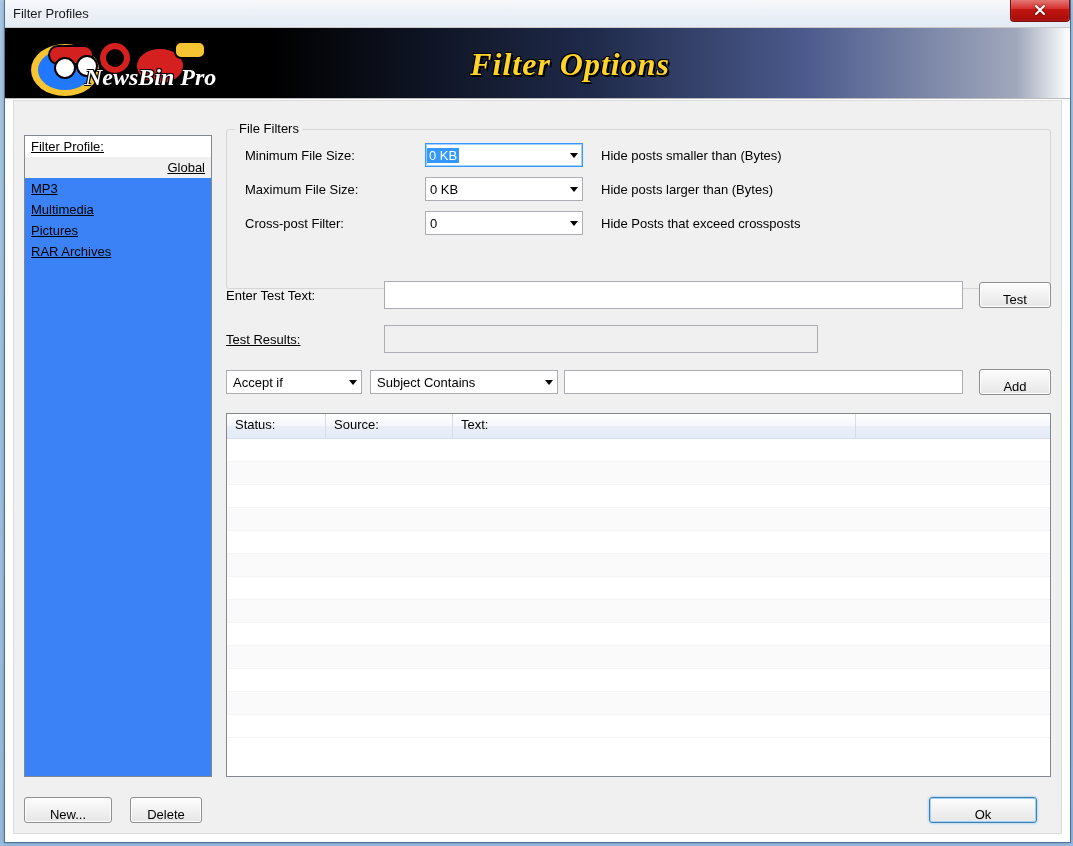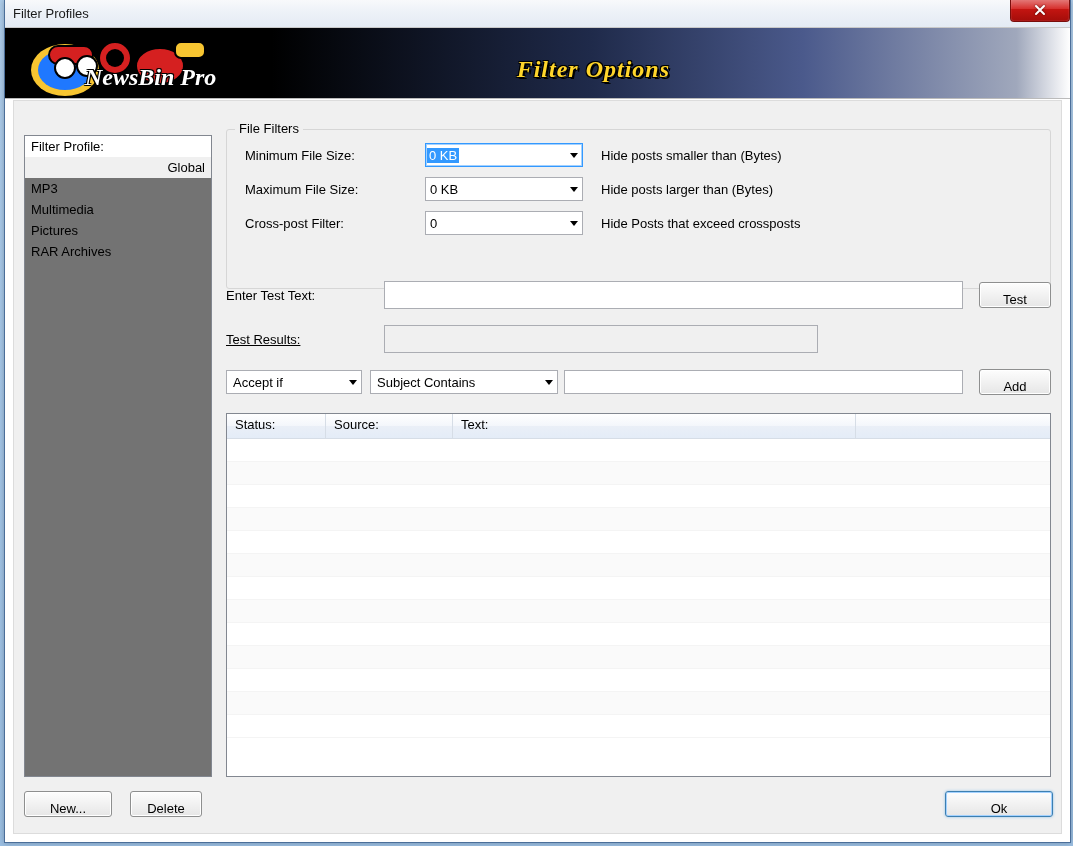--- a/index.html
+++ b/index.html
@@ -8,26 +8,26 @@
     border-top:none;box-shadow:0 0 6px rgba(0,0,0,.25);}
   .titlebar{position:relative;height:27px;background:linear-gradient(to bottom,#f8f9fb 0%,#eef2f8 40%,#e4ebf4 100%);
     border-bottom:1px solid #c9c9c9;padding-left:8px;line-height:27px;color:#1a1a1a;}
   .closebtn{position:absolute;right:0;top:-1px;width:58px;height:22px;background:linear-gradient(to bottom,#e57f7e 0%,#d62f2c 45%,#c31511 46%,#a40d0a 100%);
     border:1px solid #7a0e0c;border-top:none;border-bottom-left-radius:4px;border-bottom-right-radius:4px;
     box-shadow:inset 0 0 1px rgba(255,255,255,.6);display:flex;align-items:center;justify-content:center;}
   .closebtn svg{width:14px;height:12px;}
   .banner{height:70px;background:linear-gradient(to right,#000 0%,#000 25%,#1f2a4a 55%,#4b5a8c 75%,#a0a8bc 95%,#fff 100%);
     position:relative;overflow:hidden;border-bottom:1px solid #bbb;}
   .banner-left{position:absolute;left:0;top:0;height:70px;width:250px;}
-  .banner-title{position:absolute;right:400px;top:28px;font-family:"Comic Sans MS","Segoe Script",cursive;font-size:24px;font-weight:bold;font-style:italic;
+  .banner-title{position:absolute;right:400px;top:18px;font-family:"Comic Sans MS","Segoe Script",cursive;font-size:32px;font-weight:bold;font-style:italic;
     color:#ffd52b;text-shadow:2px 2px 0 #000,-1px -1px 0 #000,1px -1px 0 #000,-1px 1px 0 #000;letter-spacing:1px;}
   .brand{position:absolute;left:80px;top:36px;font-family:"Comic Sans MS",cursive;font-size:24px;font-weight:bold;font-style:italic;color:#fff;
     text-shadow:1px 1px 0 #000,-1px -1px 0 #000,1px -1px 0 #000,-1px 1px 0 #000;}
   .body{position:absolute;left:8px;right:8px;top:100px;bottom:8px;background:#f0f0f0;border:1px solid #dcdcdc;padding:10px;}
-  .sidebar{position:absolute;left:10px;top:34px;width:186px;bottom:56px;background:#737373;border:1px solid #828790;}
+  .sidebar{position:absolute;left:10px;top:34px;width:186px;bottom:56px;background:#3b82f6;border:1px solid #828790;text-decoration:underline;}
   .sidebar-hdr{padding:3px 6px;background:#fff;}
   .sidebar-item{padding:3px 6px;cursor:default;}
   .sidebar-item.sel{background:#f0f0f0;text-align:right;}
   .groupbox{position:absolute;left:212px;top:28px;right:10px;border:1px solid #d6d6d6;border-radius:3px;padding:8px 10px 10px 10px;background:#f0f0f0;}
   .group-legend{position:absolute;top:-9px;left:8px;background:#f0f0f0;padding:0 4px;color:#000;}
   .filerow{display:flex;align-items:center;height:34px;}
   .filerow .lbl{width:180px;padding-left:8px;}
   .filerow .combo{width:156px;}
   .filerow .hint{margin-left:18px;}
   .combo{position:relative;height:22px;background:#fff;border:1px solid #abadb3;display:flex;align-items:center;}
@@ -39,21 +39,21 @@
   .textfield{height:22px;background:#fff;border:1px solid #abadb3;padding:0 4px;font:inherit;outline:none;}
   .textfield.ro{background:#f0f0f0;}
   .btn{height:26px;min-width:70px;background:linear-gradient(to bottom,#fdfdfd,#e6e6e6);border:1px solid #8e8f8f;border-radius:3px;
     font:inherit;padding:9px 14px;cursor:default;box-shadow:inset 0 0 0 1px #fff;}
   .btn.primary{border:1px solid #3c7fb1;box-shadow:0 0 0 1px #a3d1ff inset,0 0 3px #8fc0e9;}
   .table{position:absolute;left:212px;right:10px;top:312px;bottom:56px;background:#fff;border:1px solid #828790;}
   .thead{display:flex;height:24px;background:linear-gradient(to bottom,#fff,#f3f6fb 50%,#eaeff7 51%,#e4ecf7);border-bottom:1px solid #d6dde6;}
   .th{padding:3px 8px;border-right:1px solid #d6dde6;}
   .trow{height:22px;border-bottom:1px solid #f4f4f4;}
   .trow:nth-child(even){background:#fafafa;}
-  .footer{position:absolute;left:10px;right:8px;bottom:10px;height:32px;display:flex;align-items:flex-start;}
+  .footer{position:absolute;left:10px;right:24px;bottom:10px;height:32px;display:flex;align-items:flex-end;}
 </style>
 </head>
 <body>
 
 <div class="window">
   <div class="titlebar">
     <span>Filter Profiles</span>
     <div class="closebtn">
       <svg viewBox="0 0 12 12">
         <path d="M2 2 L10 10 M10 2 L2 10" stroke="#fff" stroke-width="2" stroke-linecap="round" filter="drop-shadow(0 0 1px rgba(0,0,0,.6))"></path>

